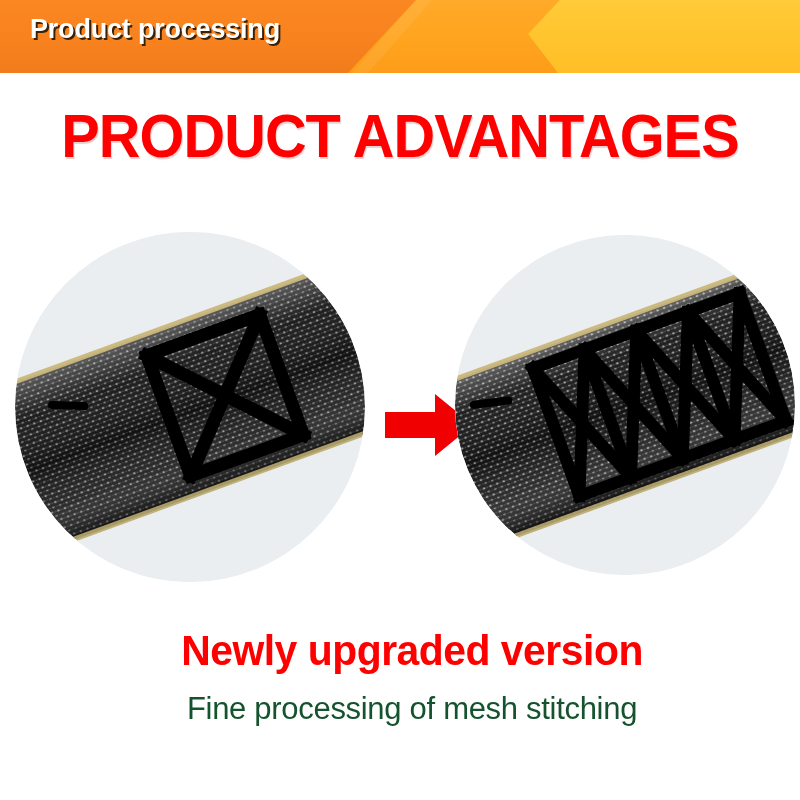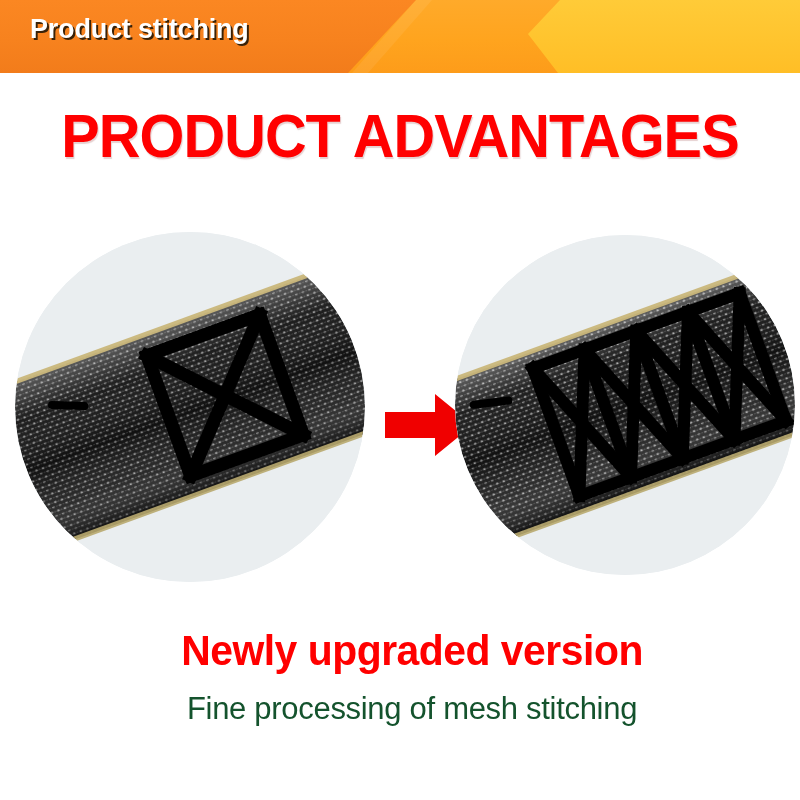--- a/index.html
+++ b/index.html
@@ -123,21 +123,21 @@
     </defs>
 
     <rect x="0" y="0" width="800" height="73" fill="url(#gRight)"></rect>
 
     <path d="M 0,0 L 560,0 L 528,34 L 558,73 L 0,73 Z" fill="url(#gMid)"></path>
 
     <path d="M 0,0 L 416,0 L 348,73 L 0,73 Z" fill="url(#gLeft)"></path>
 
     <path d="M 352,73 L 416,0 L 432,0 L 368,73 Z" fill="#ffffff" opacity="0.07"></path>
   </svg>
-  <div id="banner-title">Product stitching</div>
+  <div id="banner-title">Product processing</div>
 </div>
 
 <div id="main-title">PRODUCT ADVANTAGES</div>
 
 <div id="photo-before" class="photo-circle">
   <svg viewBox="0 0 350 350">
     <defs>
 
       <pattern id="weaveA" width="7" height="9" patternUnits="userSpaceOnUse">
         <rect width="7" height="9" fill="#141414"></rect>

